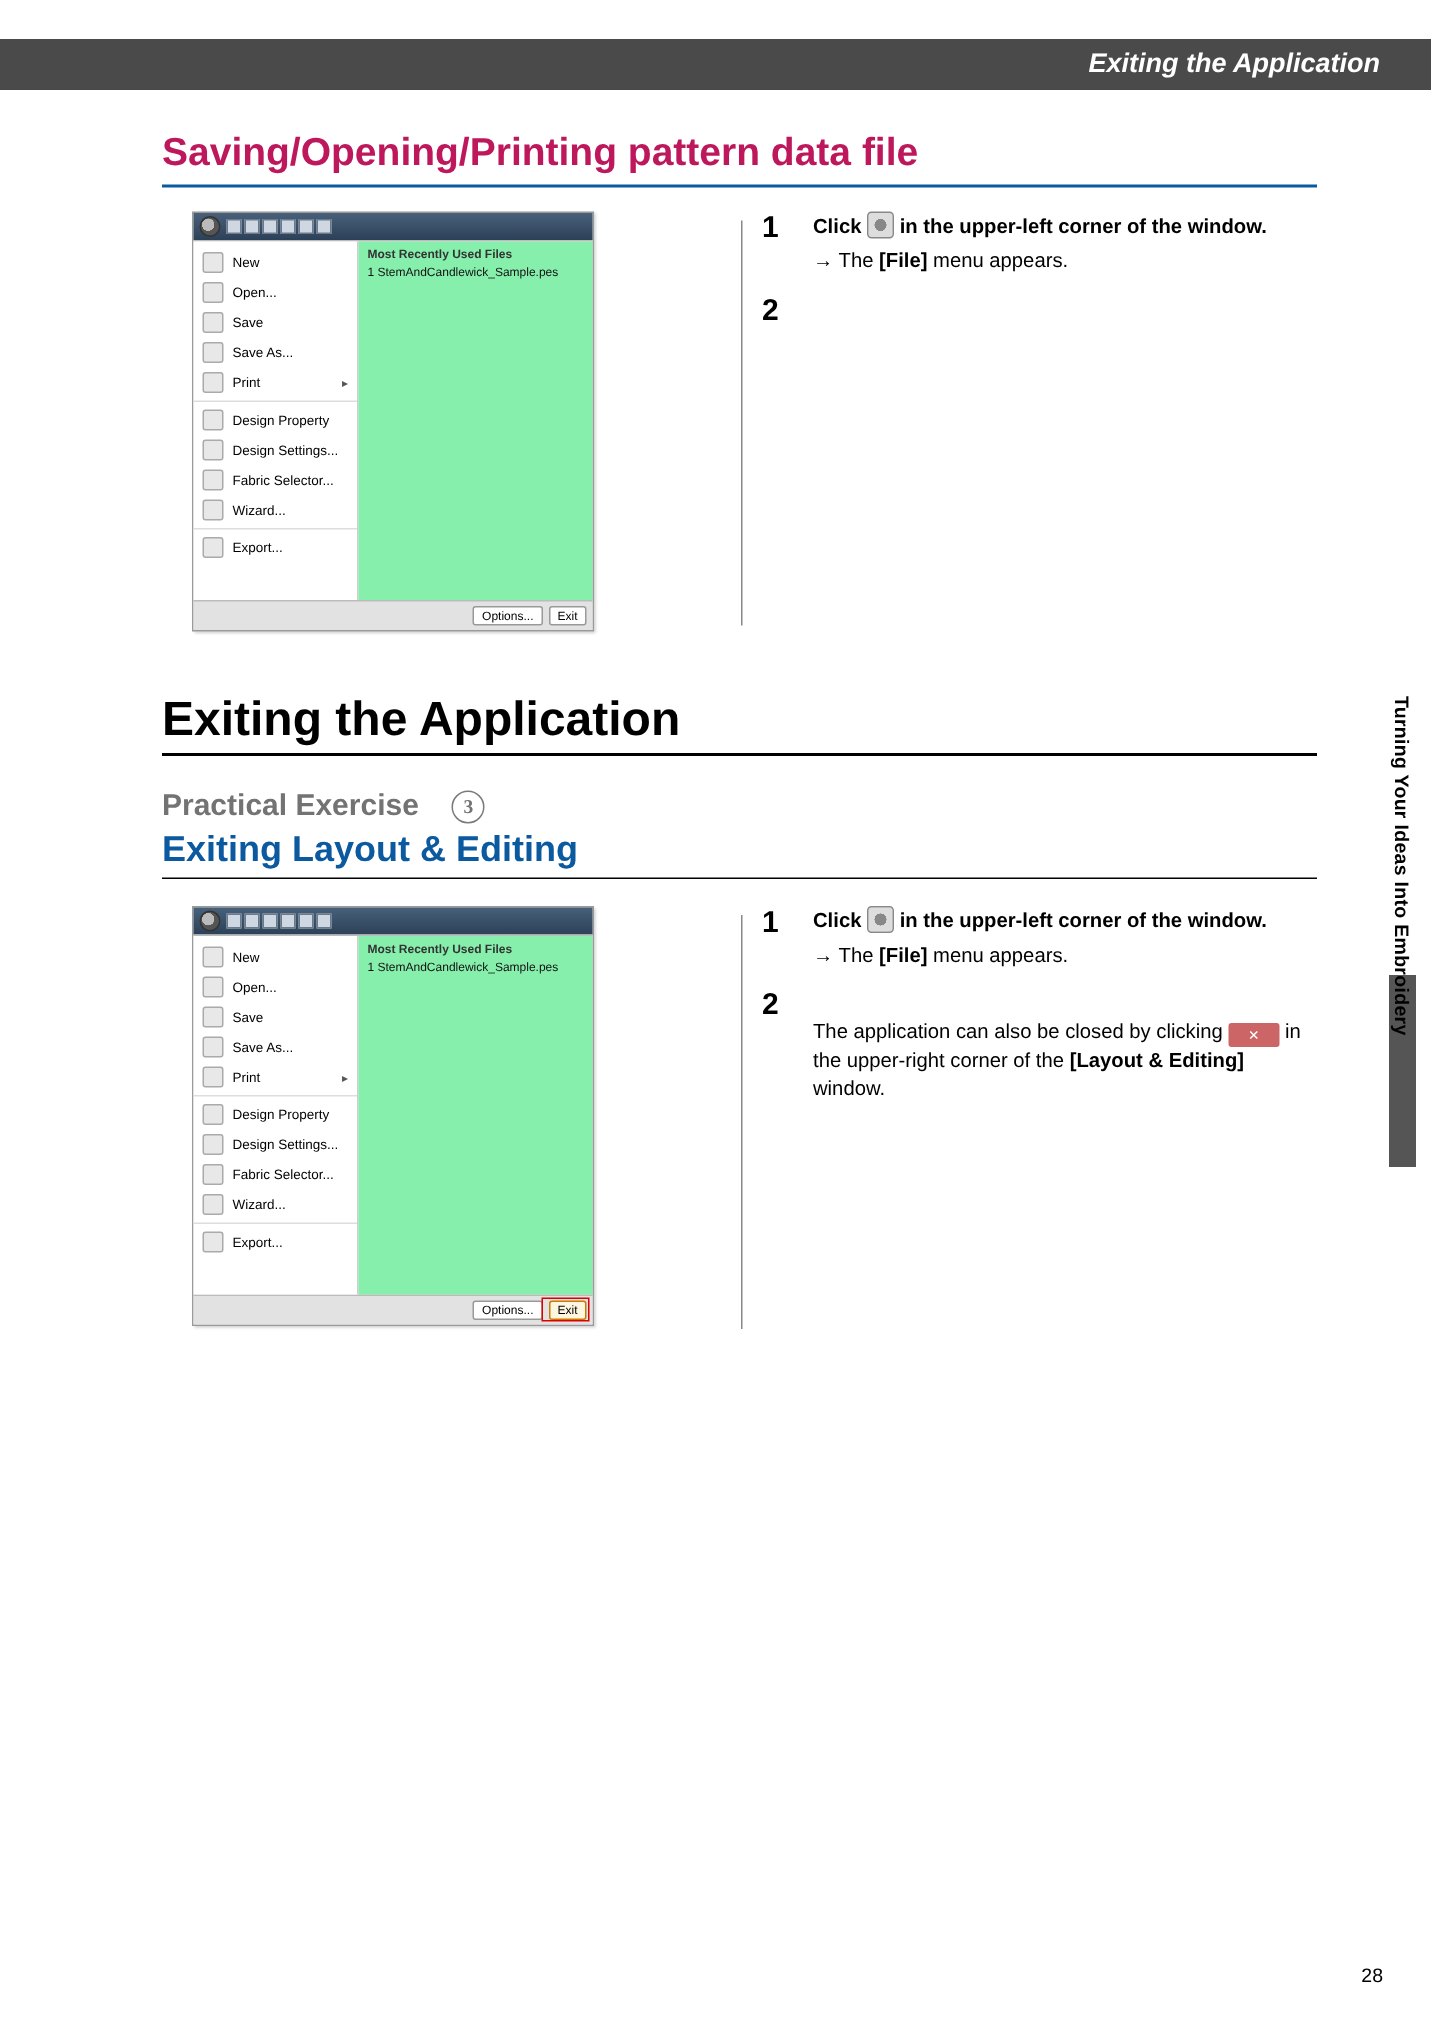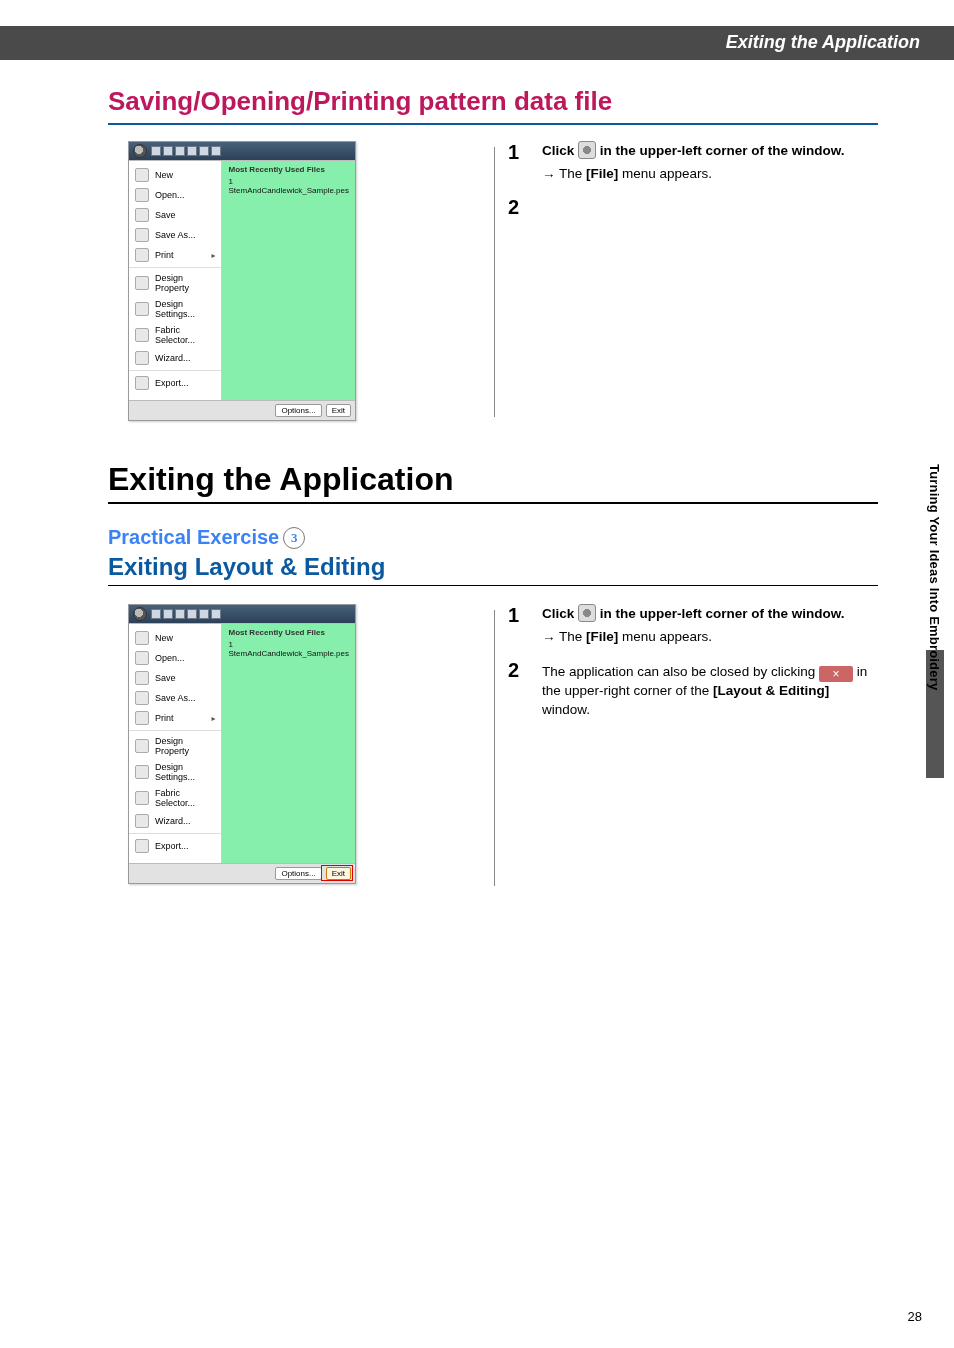--- a/index.html
+++ b/index.html
@@ -16,40 +16,40 @@
   .divider-vert { position: absolute; left: -14px; top: 6px; bottom: 0; width: 0; border-left: 1px solid #888; height: 270px; }
   .divider-vert2 { position: absolute; left: -14px; top: 6px; bottom: 0; width: 0; border-left: 1px solid #888; height: 276px; }
   .step { display: flex; gap: 14px; margin-bottom: 12px; }
   .step-num { font-family: "Arial Black", Arial, sans-serif; font-size: 20px; font-weight: 900; width: 20px; text-align: left; line-height: 1.1; }
   .step-body { flex: 1; font-size: 13.5px; line-height: 1.4; }
   .step-body .lead { font-weight: bold; }
   .arrow { font-family: Arial; }
   .inline-icon { display:inline-block; width: 18px; height: 18px; border: 1px solid #888; border-radius: 3px; background: radial-gradient(circle at 50% 50%, #888 0 35%, #ddd 36% 100%); vertical-align: -4px; }
   .close-badge { display:inline-block; width: 34px; height: 16px; background: #c66; color:#fff; text-align:center; font-size: 12px; line-height: 16px; border-radius: 2px; vertical-align: -2px; }
   
-  .fake-window { width: 228px; border: 1px solid #9a9a9a; box-shadow: 1px 1px 2px rgba(0,0,0,0.2); background: #f3f3f3; margin-left: 20px; }
+  .fake-window { width: 268px; border: 1px solid #9a9a9a; box-shadow: 1px 1px 2px rgba(0,0,0,0.2); background: #f3f3f3; margin-left: 20px; }
   .fw-titlebar { height: 18px; background: linear-gradient(#48607a, #2c4158); display:flex; align-items:center; padding-left:4px; gap:4px; }
   .orb { width: 14px; height: 14px; background: radial-gradient(circle at 40% 40%, #bbb 0 40%, #555 41% 100%); border-radius: 50%; border:1px solid #333; }
   .qat-icons { display:flex; gap:2px; }
   .qi { width:10px; height:10px; background:#cfd8e2; border:1px solid #6a7a8a; }
   .fw-body { display:flex; min-height: 240px; border-top:1px solid #bbb; }
   .menu-col { width: 110px; background: #fff; border-right:1px solid #ccc; padding:4px 0; }
   .menu-item { display:flex; align-items:center; gap:6px; padding:3px 6px; font-size:9px; }
   .menu-item.sep-above { border-top:1px solid #ddd; margin-top:2px; padding-top:5px; }
   .mi-icon { width:14px; height:14px; background:#e8e8e8; border:1px solid #aaa; border-radius:2px; flex-shrink:0; }
   .mi-chevron { margin-left:auto; font-size:8px; color:#555; }
   .recent-col { flex:1; background:#86efac; padding:4px 6px; }
   .recent-head { font-size:8px; font-weight:bold; color:#333; margin-bottom:3px; }
   .recent-item { font-size:8px; color:#111; }
   .fw-footer { height:20px; background:#e2e2e2; border-top:1px solid #bbb; display:flex; justify-content:flex-end; align-items:center; gap:4px; padding-right:4px; }
   .fw-btn { font-size:8px; padding:1px 5px; background:#fff; border:1px solid #999; border-radius:2px; }
   .fw-btn.exit-hl { border:1px solid #cc7a00; background:#fff6e0; }
   .big-heading { font-family: "Arial Black", Arial, sans-serif; font-weight:900; font-size:32px; margin-top:40px; margin-bottom:4px; }
   .big-rule { border:none; border-top:2px solid #000; margin-bottom:22px; }
-  .sub1 { color:#3b82f6; font-weight:bold; font-size:20px; margin-bottom:4px; display:flex; align-items:center; gap:4px; }
+  .sub1 { color:#737373; font-weight:bold; font-size:20px; margin-bottom:4px; display:flex; align-items:center; gap:22px; }
   .circ { display:inline-block; width:22px; height:22px; border:1.5px solid #7a7a7a; border-radius:50%; text-align:center; line-height:19px; font-size:13px; font-family: Georgia, 'Times New Roman', serif; }
   .sub2 { color:#0b5aa0; font-weight:bold; font-size:24px; margin-bottom:4px; }
   .thin-rule { border:none; border-top:1px solid #000; margin-bottom:18px; }
   .side-tab { position:absolute; right:10px; top:460px; width:22px; height:340px; }
   .side-fill { position:absolute; right:0; top:190px; width:18px; height:128px; background:#555; }
   .side-text { position:absolute; right:2px; top:4px; writing-mode: vertical-rl; font-weight:bold; font-size:13px; letter-spacing:0.2px; }
   .page-num { position:absolute; right:32px; bottom:24px; font-size:13px; }
   .hl-box { position:absolute; border:1px solid #d00; pointer-events:none; }
 </style>
 </head>
@@ -260,21 +260,21 @@
             <div style="margin-top:4px;">
               <span class="arrow">→</span>
               <span>The </span><b>[File]</b><span> menu appears.</span>
             </div>
           </div>
         </div>
 
         <div class="step">
           <div class="step-num">2</div>
           <div class="step-body">
-            <div style="margin-top:4px;">
+            <div style="margin-top:20px;">
               <span>The application can also be closed by clicking </span><span class="close-badge">×</span><span> in the upper-right corner of the </span><b>[Layout &amp; Editing]</b><span> window.</span>
             </div>
           </div>
         </div>
       </div>
     </div>
 
   </div>
 
   <div class="page-num">28</div>

